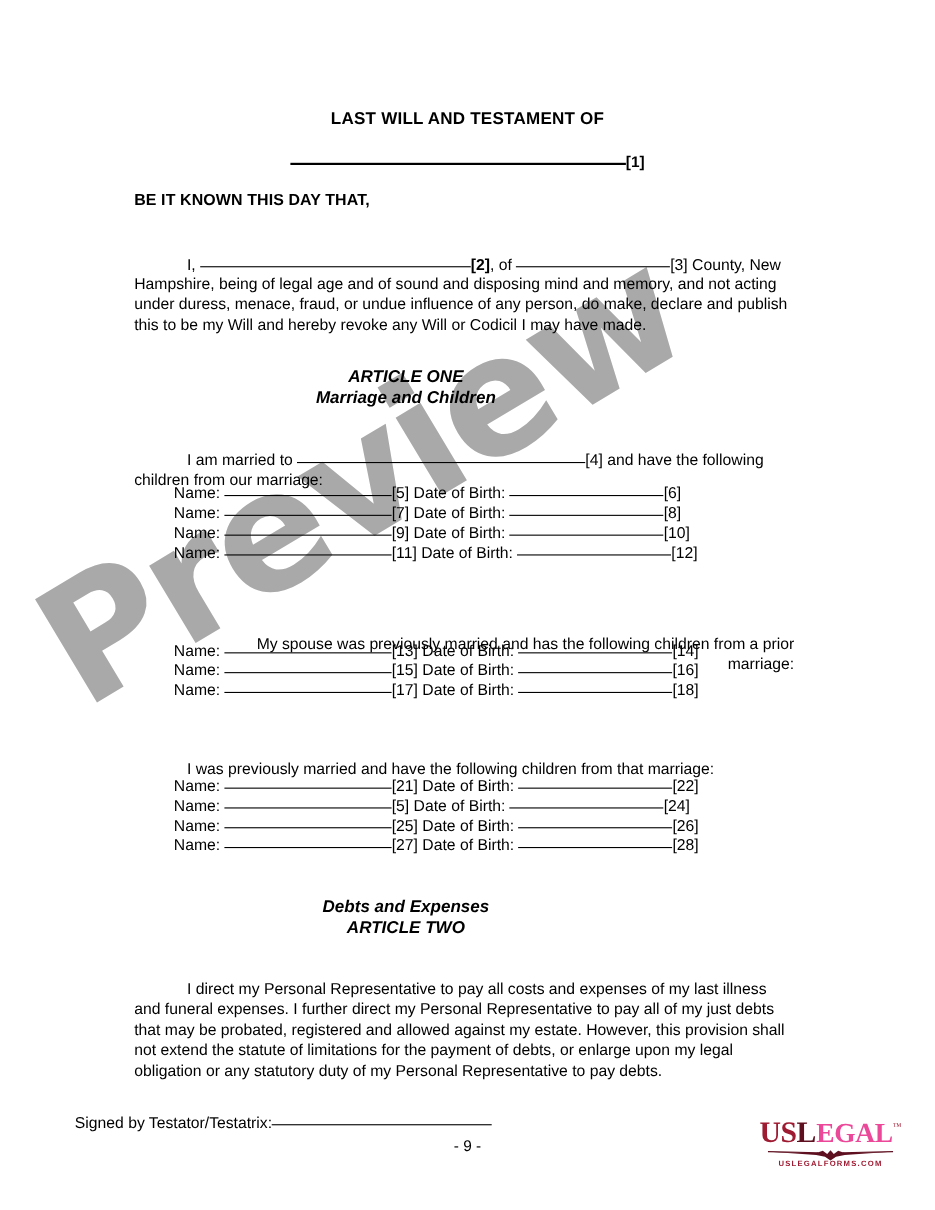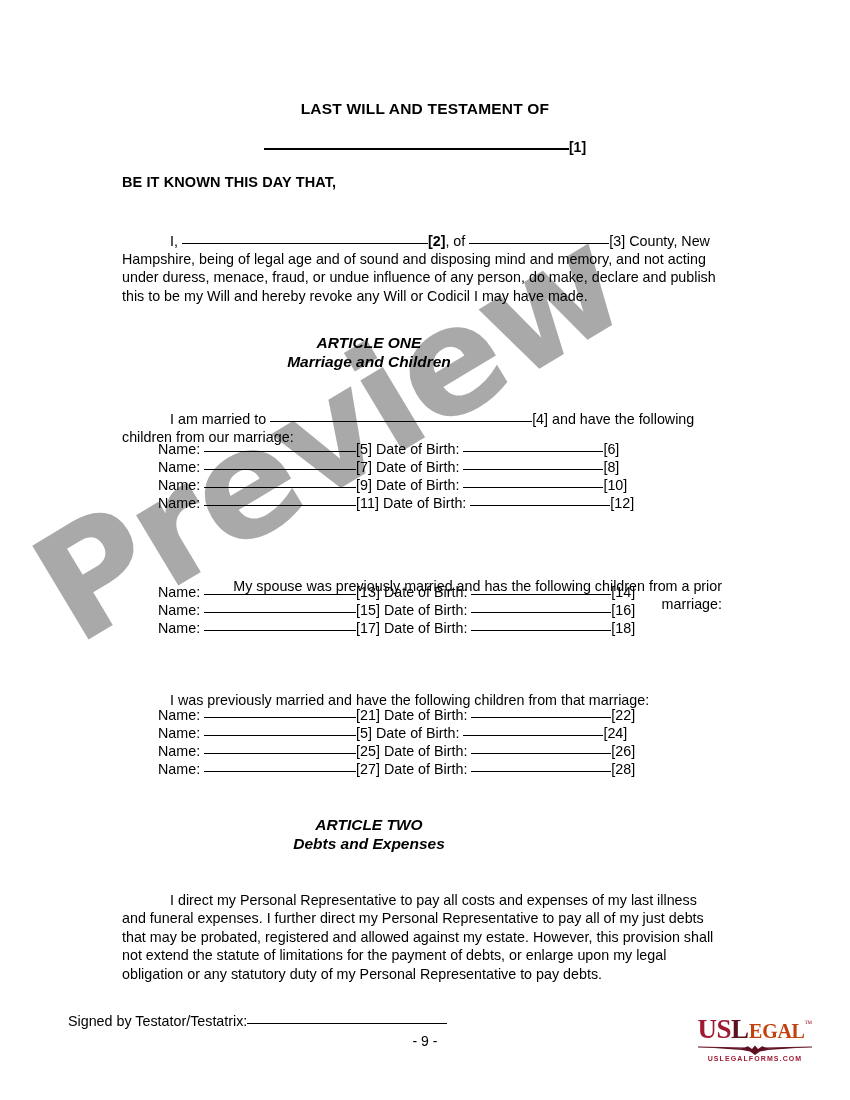--- a/index.html
+++ b/index.html
@@ -200,21 +200,21 @@
     font-weight: bold;
     line-height: 1;
     white-space: nowrap;
   }
   .logo-us {
     font-size: 27px;
     color: #9e1b32;
     letter-spacing: -0.5px;
   }
   .logo-legal-big { font-size: 27px; color: #5e1020; }
-  .logo-legal-sm  { font-size: 20px; color: #c2410c; letter-spacing: -0.3px; }
+  .logo-legal-sm  { font-size: 25px; color: #ec4899; letter-spacing: -0.3px; }
   .logo-tm {
     font-size: 8px;
     color: #9e1b32;
     vertical-align: 12px;
     font-weight: normal;
   }
   .logo-eagle {
     position: absolute;
     left: 8px;
     top: 27px;
@@ -323,22 +323,22 @@
         <span class="lbl">Name:</span> <span class="blank blank-name"></span><span class="tag">[25]</span>
         <span class="lbl">Date of Birth:</span> <span class="blank blank-dob"></span><span class="tag">[26]</span>
       </div>
       <div class="nrow">
         <span class="lbl">Name:</span> <span class="blank blank-name"></span><span class="tag">[27]</span>
         <span class="lbl">Date of Birth:</span> <span class="blank blank-dob"></span><span class="tag">[28]</span>
       </div>
     </div>
 
     <div class="heading h-article-two">
+      <div>Debts and Expenses</div>
       <div>ARTICLE TWO</div>
-      <div>Debts and Expenses</div>
     </div>
 
     <div class="body-block p-debts">
       <span class="indent"></span><span>I direct my Personal Representative to pay all costs and expenses of my last illness and funeral expenses.  I further direct my Personal Representative to pay all of my just debts that may be probated, registered and allowed against my estate.  However, this provision shall not extend the statute of limitations for the payment of debts, or enlarge upon my legal obligation or any statutory duty of my Personal Representative to pay debts.</span>
     </div>
 
     <div class="footer-sig">
       <span>Signed by Testator/Testatrix:</span><span class="sig-rule"></span>
     </div>
 

